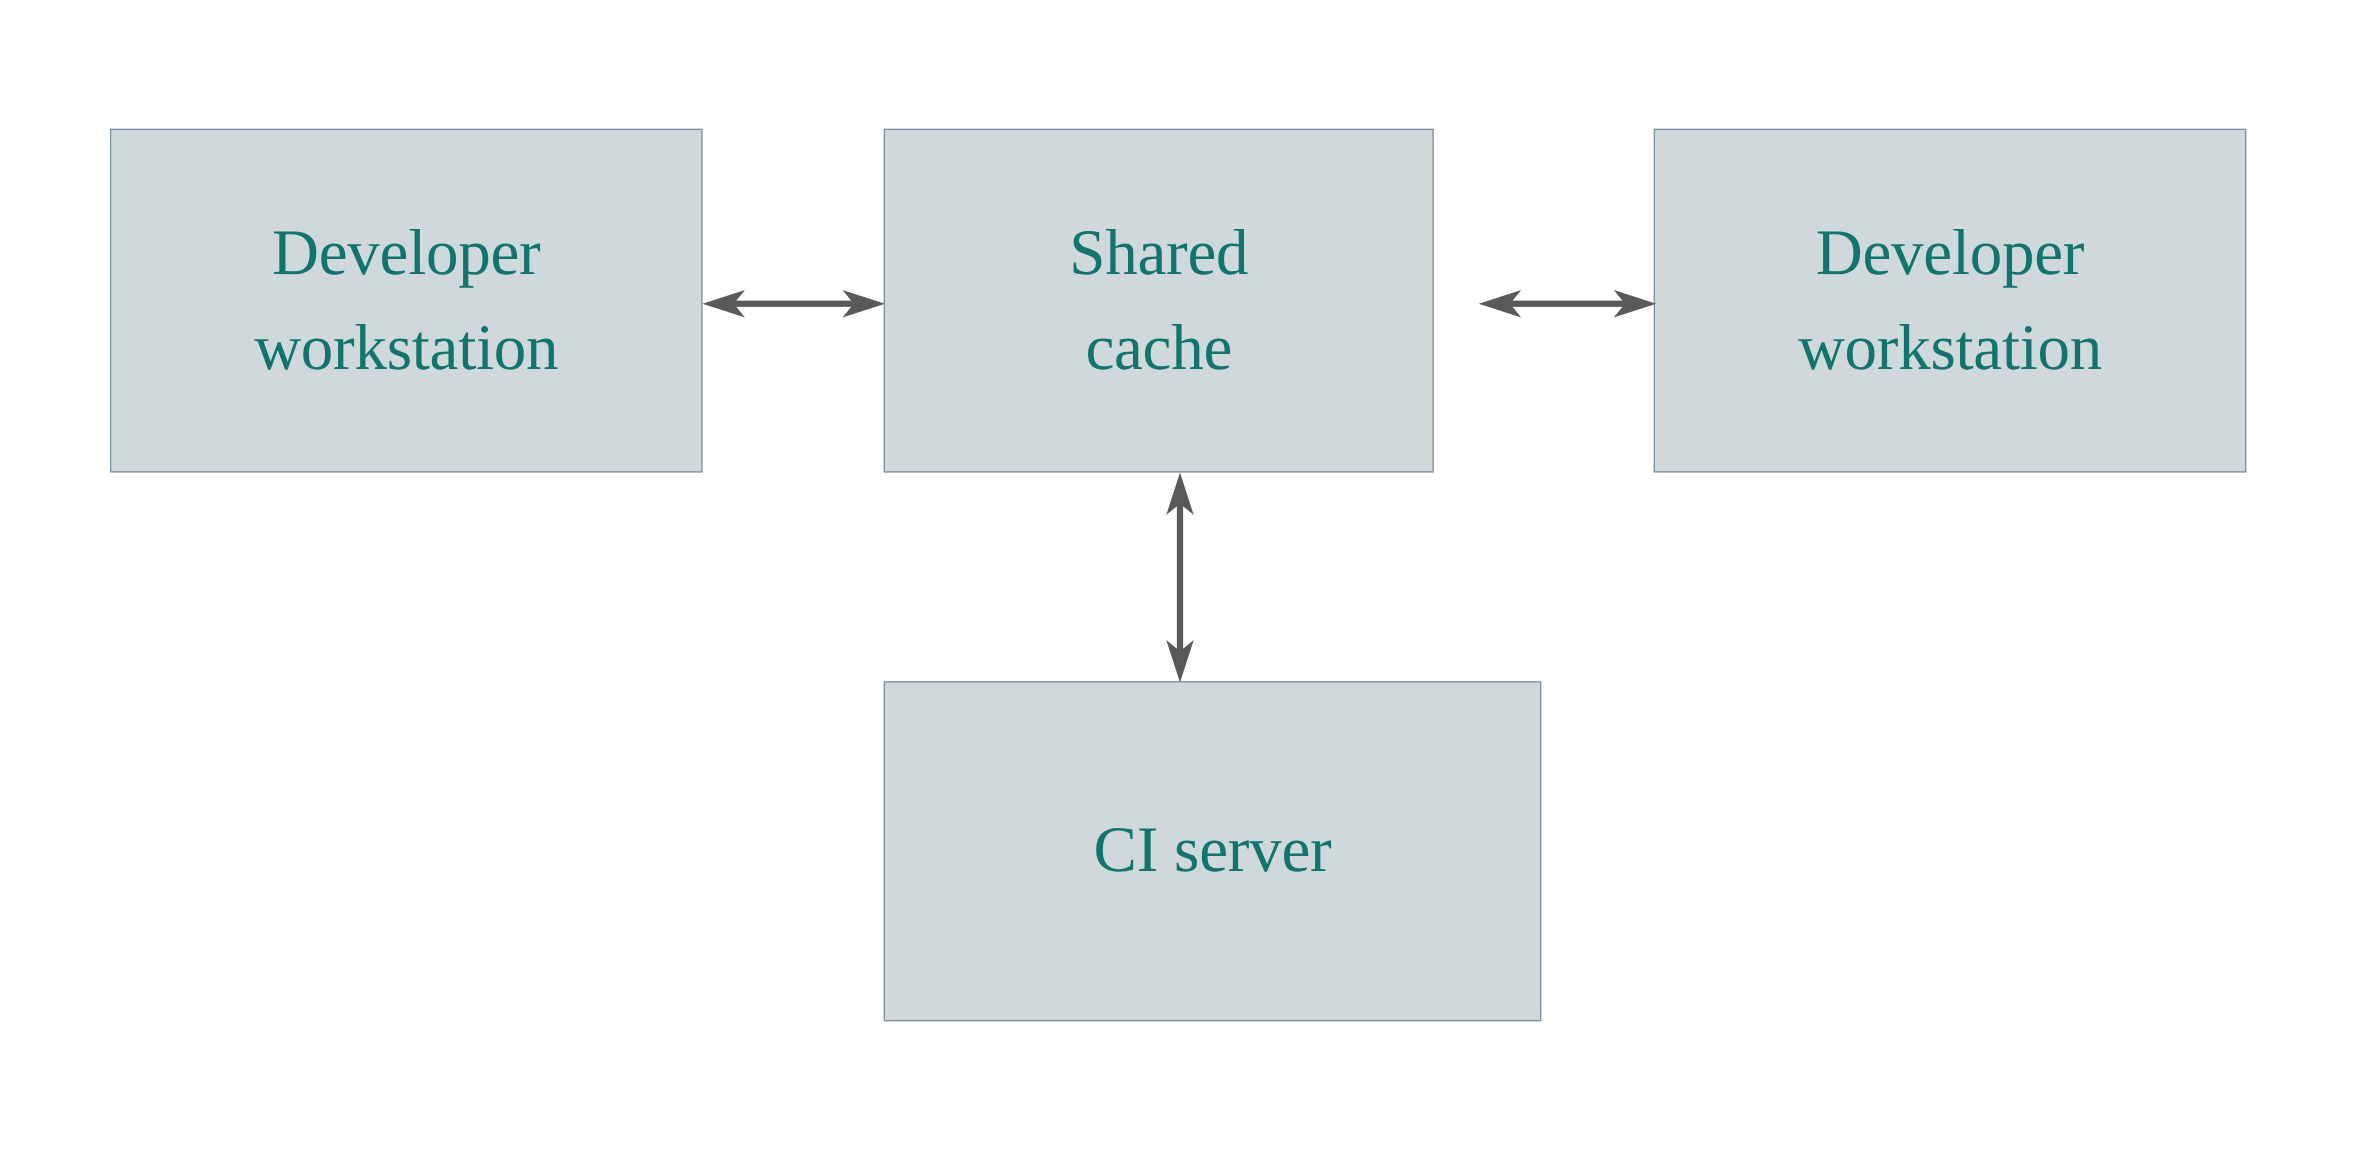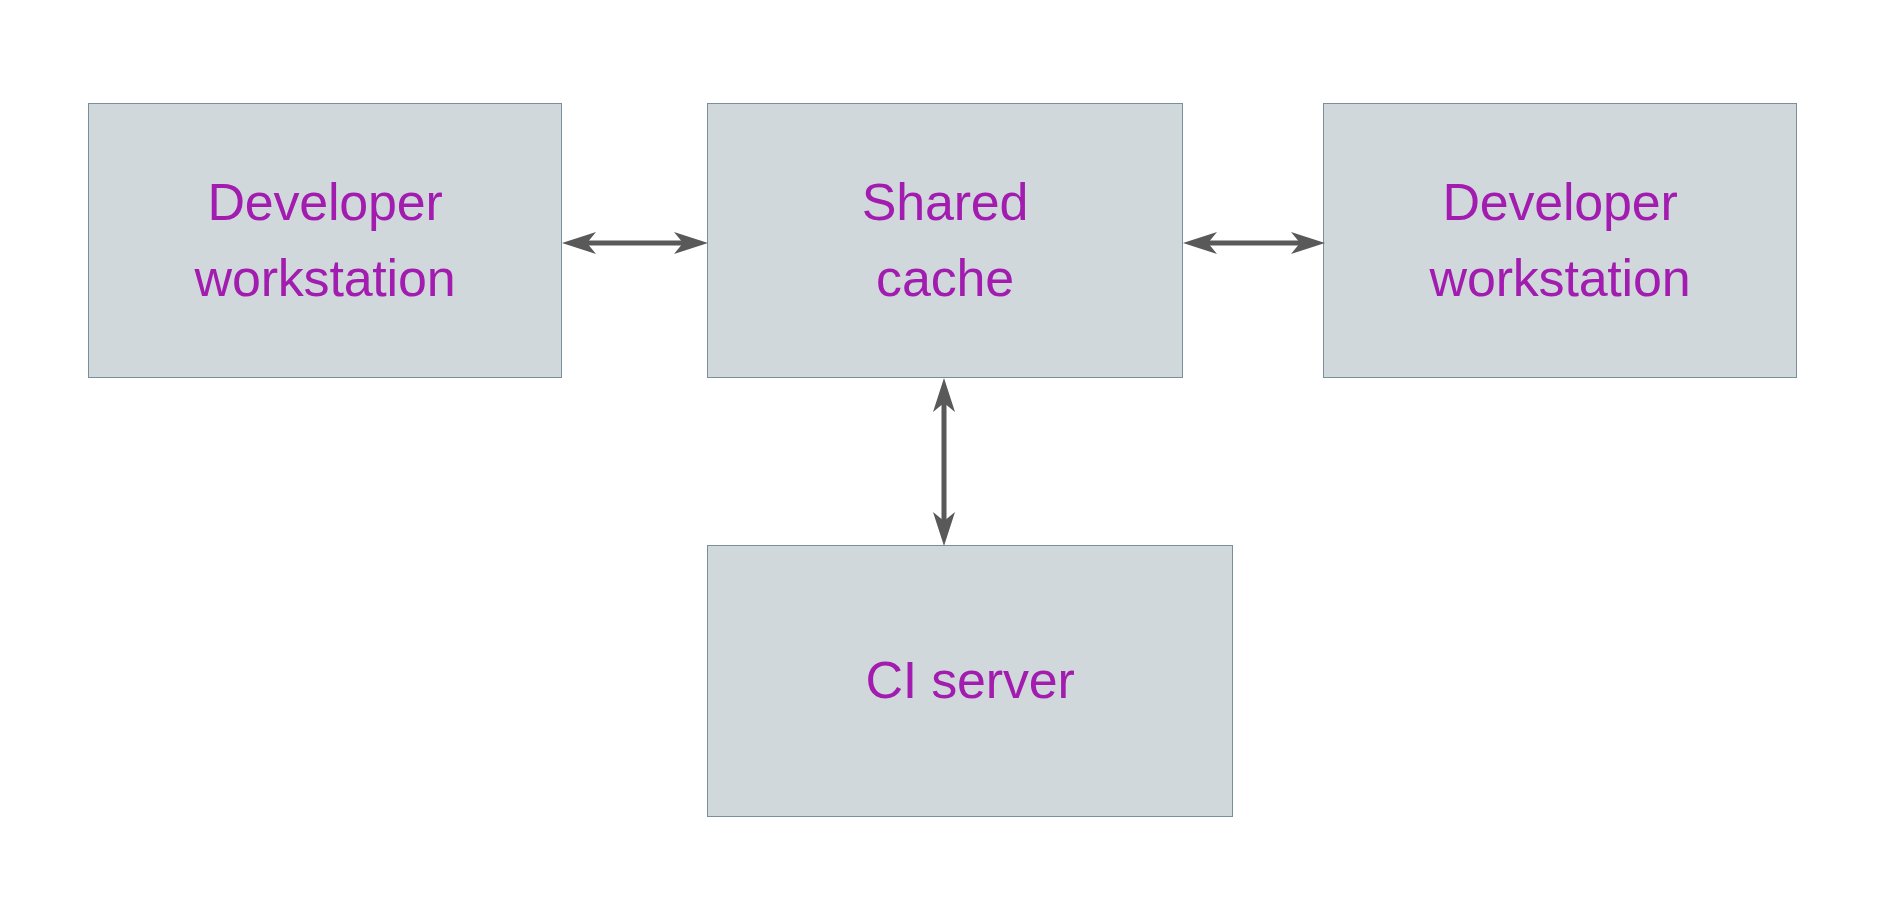--- a/index.html
+++ b/index.html
@@ -22,32 +22,32 @@
     position: absolute;
     box-sizing: border-box;
     background: #d0d8db;
     border: 1.5px solid #7a8f9e;
     display: flex;
     align-items: center;
     justify-content: center;
     text-align: center;
   }
   .node-label {
-    font-family: Liberation Sans, sans-serif;
+    font-family: Liberation Serif, serif;
     font-size: 52px;
     line-height: 1.45;
-    color: #a21caf;
+    color: #0f766e;
     font-weight: 400;
     letter-spacing: -0.2px;
     white-space: pre-line;
     padding: 0 8px;
   }
   
   #node-dev-left    { left: 88px;   top: 103px; width: 474px; height: 275px; }
-  #node-shared      { left: 707px;  top: 103px; width: 476px; height: 275px; }
+  #node-shared      { left: 707px;  top: 103px; width: 440px; height: 275px; }
   #node-dev-right   { left: 1323px; top: 103px; width: 474px; height: 275px; }
   #node-ci          { left: 707px;  top: 545px; width: 526px; height: 272px; }
 
   .edge {
     position: absolute;
     overflow: visible;
   }
   #edge-left-shared  { left: 556px; top: 212px; width: 158px; height: 62px; }
   #edge-shared-right { left: 1177px; top: 212px; width: 154px; height: 62px; }
   #edge-shared-ci    { left: 913px;  top: 372px; width: 62px;  height: 180px; }

